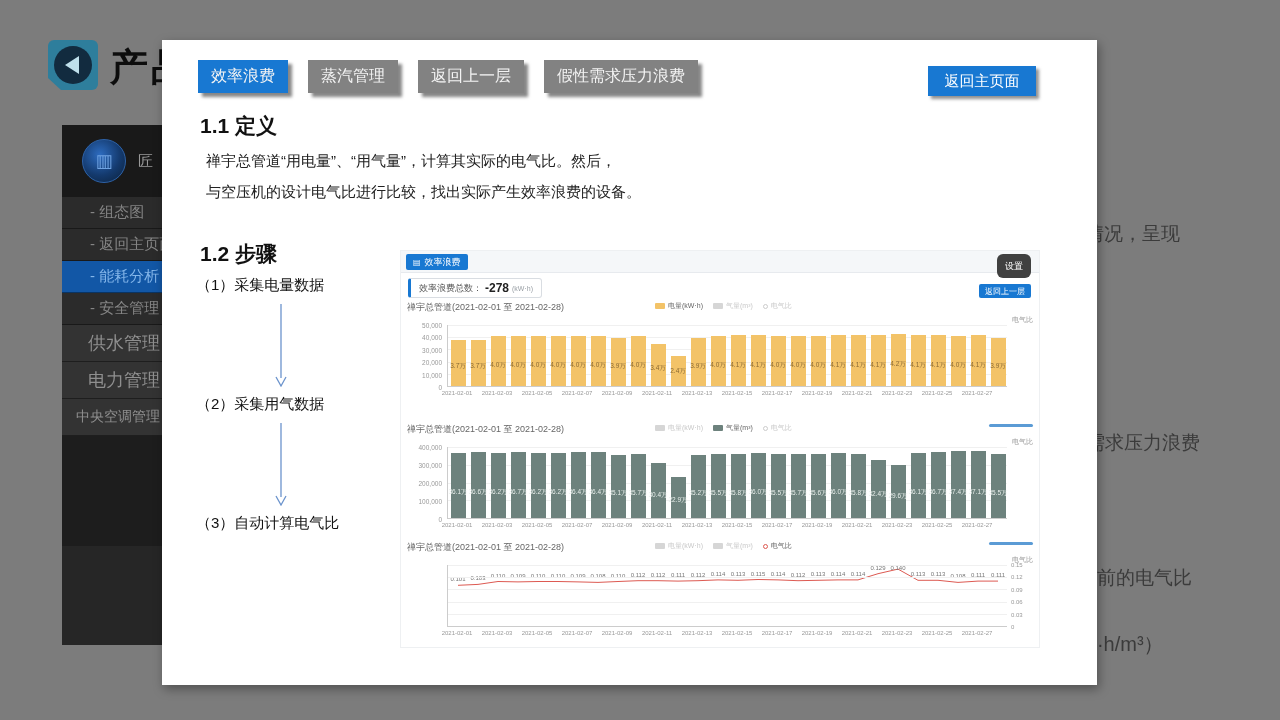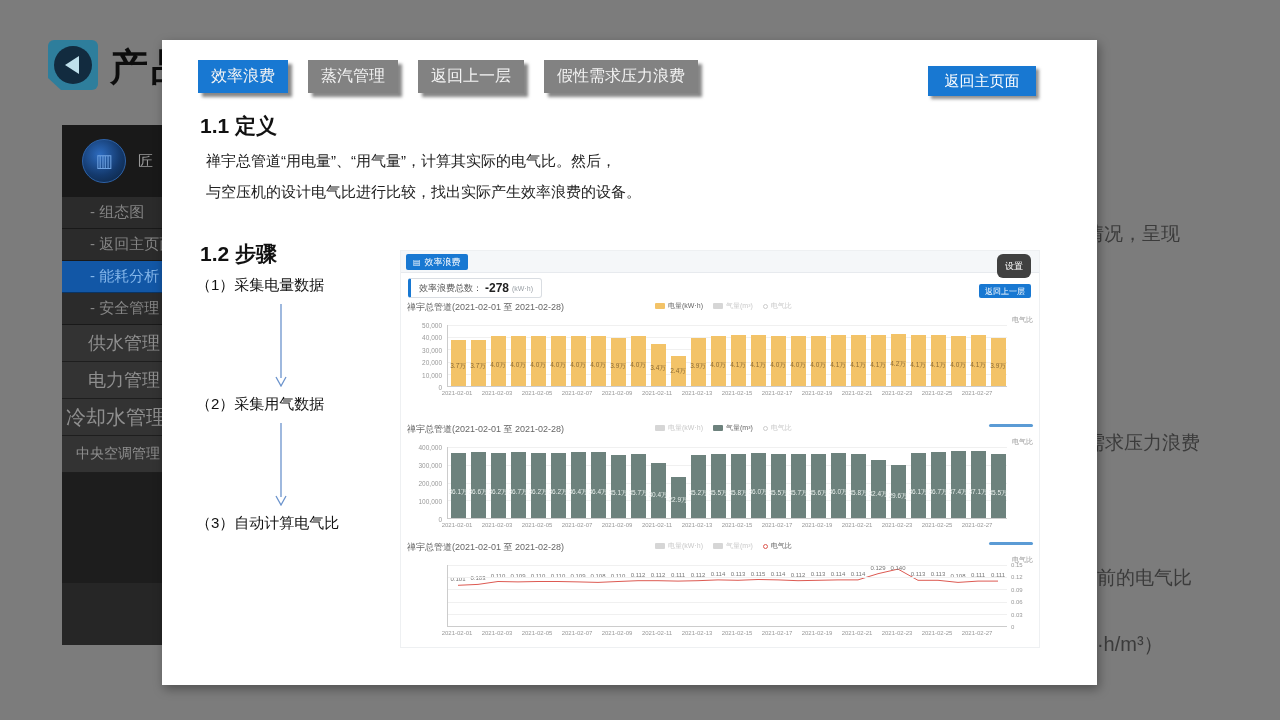--- a/index.html
+++ b/index.html
@@ -138,21 +138,20 @@
       <div class="brand-logo">▥</div>
       <div class="brand-name">匠</div>
     </div>
     <div id="sb-menu">
         <div class="sb-item sub">- 组态图</div>
         <div class="sb-item sub">- 返回主页面</div>
         <div class="sb-item sub active">- 能耗分析</div>
         <div class="sb-item sub">- 安全管理</div>
         <div class="sb-item main">供水管理</div>
         <div class="sb-item main">电力管理</div>
-        <div class="sb-item main big">冷却水管理</div>
         <div class="sb-item main small">中央空调管理</div>
       </div>
     <div class="sb-fill"></div>
   </div>
 </div>
 
 <div class="modal">
   <div class="tab-bar" id="tab-bar">
       <div class="tab active">效率浪费</div>
       <div class="tab">蒸汽管理</div>

